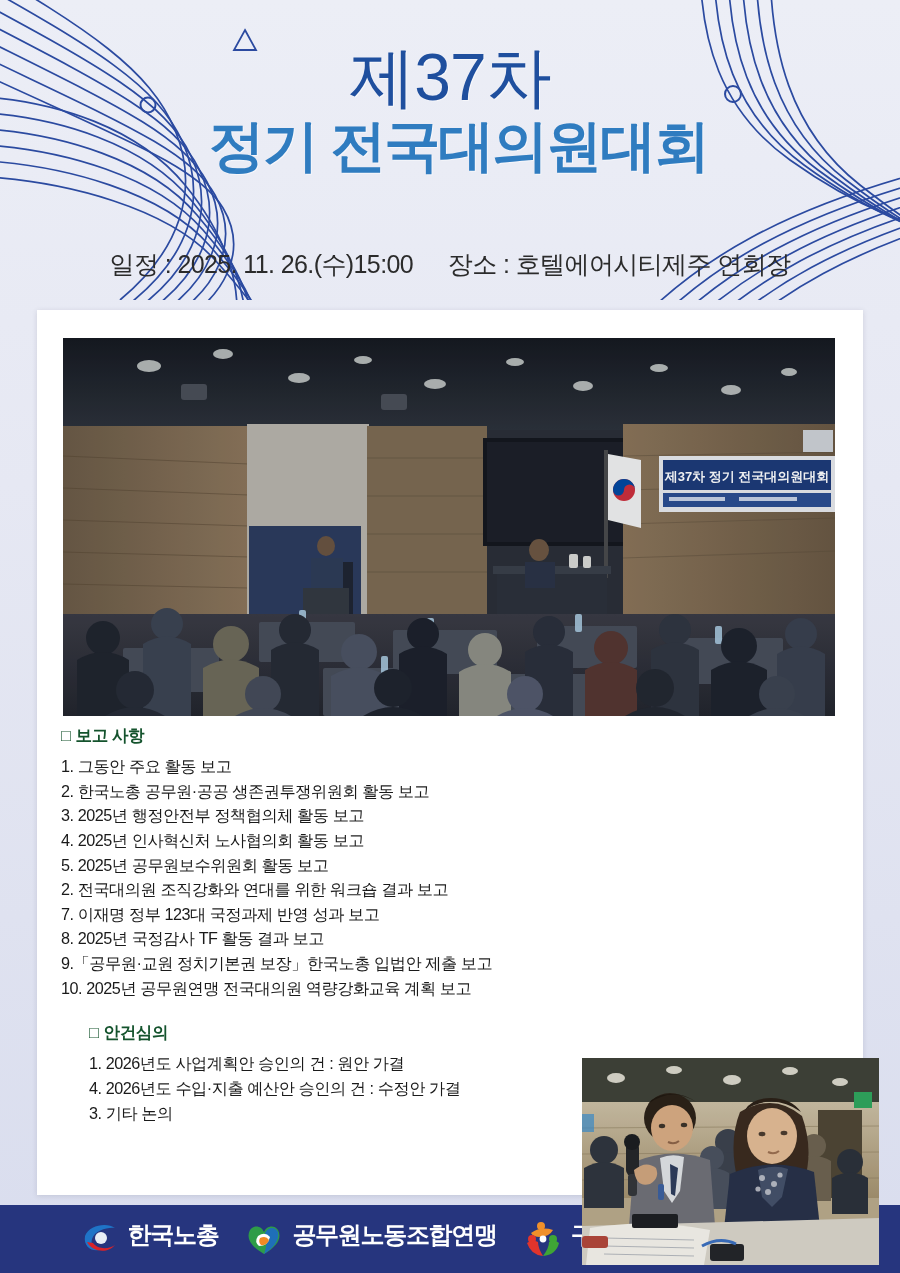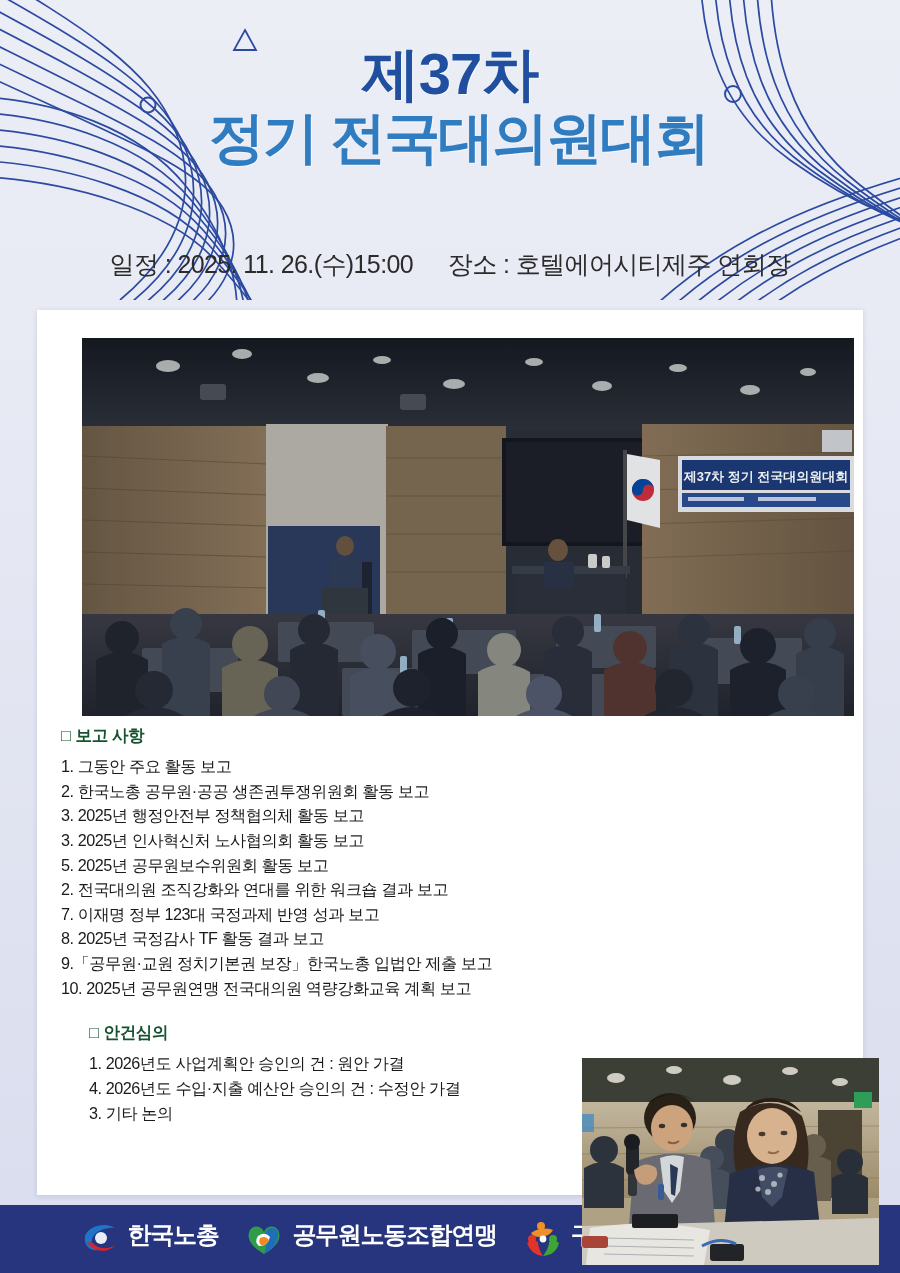--- a/index.html
+++ b/index.html
@@ -35,22 +35,22 @@
 
   
   .title-block {
     position: absolute;
     top: 44px; left: 0;
     width: 900px;
     text-align: center;
     z-index: 5;
   }
   .title-line1 {
-    font-size: 58px;
-    font-weight: bold;
+    font-size: 66px;
+    font-weight: normal;
     color: #1f4f9e;
     letter-spacing: -1px;
     line-height: 1.02;
     text-shadow: 1px 1px 0 rgba(255,255,255,.55);
   }
   .title-line2 {
     font-size: 56px;
     font-weight: bold;
     color: #2f7cc0;
     letter-spacing: -2px;
@@ -81,21 +81,21 @@
     top: 310px;
     width: 826px;
     height: 885px;
     background: #ffffff;
     box-shadow: 0 1px 5px rgba(60,60,90,.16);
   }
 
   
   .hero-photo {
     position: absolute;
-    left: 45px;
+    left: 26px;
     top: 28px;
     width: 772px;
     height: 378px;
     overflow: hidden;
     background: #11151c;
   }
   .hero-photo svg { display: block; }
 
   
   .content {
@@ -436,21 +436,21 @@
     <div class="content">
 
       <div class="section report-section">
         <div class="section-head">
           <span class="box-glyph">□</span><span>보고 사항</span>
         </div>
         <ul class="item-list">
           <li>1. 그동안 주요 활동 보고</li>
           <li>2. 한국노총 공무원·공공 생존권투쟁위원회 활동 보고</li>
           <li>3. 2025년 행정안전부 정책협의체 활동 보고</li>
-          <li>3. 2025년 인사혁신처 노사협의회 활동 보고</li>
+          <li>4. 2025년 인사혁신처 노사협의회 활동 보고</li>
           <li>5. 2025년 공무원보수위원회 활동 보고</li>
           <li>2. 전국대의원 조직강화와 연대를 위한 워크숍 결과 보고</li>
           <li>7. 이재명 정부 123대 국정과제 반영 성과 보고</li>
           <li>8. 2025년 국정감사 TF 활동 결과 보고</li>
           <li>9.「공무원·교원 정치기본권 보장」한국노총 입법안 제출 보고</li>
           <li>10. 2025년 공무원연맹 전국대의원 역량강화교육 계획 보고</li>
         </ul>
       </div>
 
       <div class="section agenda-section">

